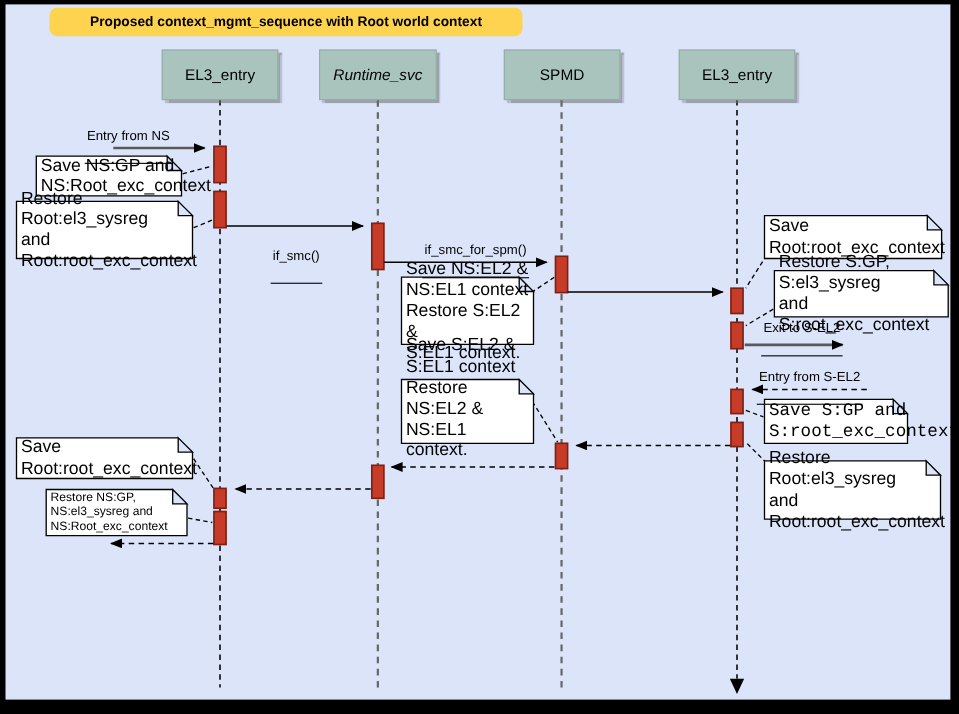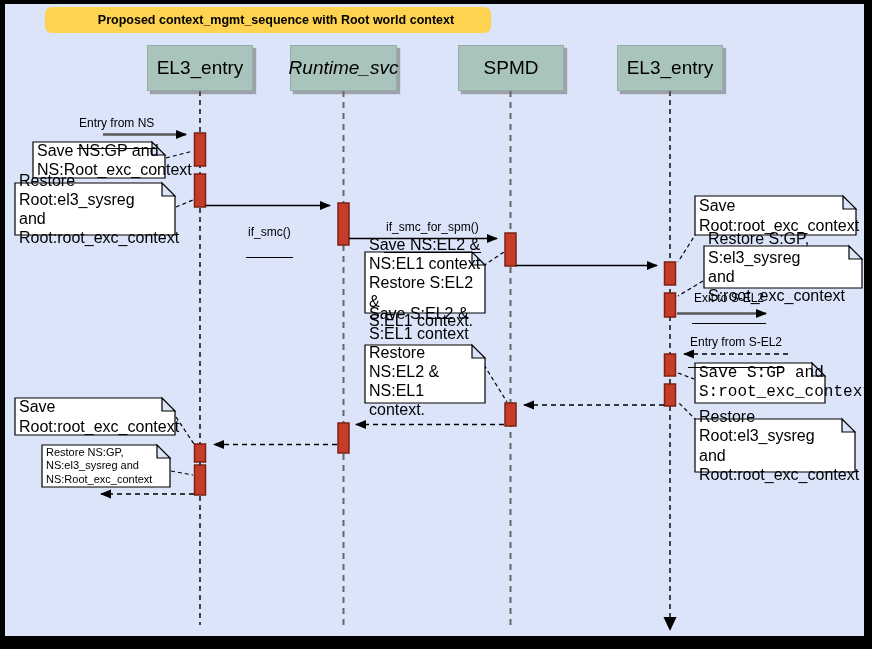--- a/index.html
+++ b/index.html
@@ -2,24 +2,24 @@
 <html><head>
 <meta charset="utf-8">
 <style>
   html,body{margin:0;padding:0;background:#000;}
   #stage{position:relative;width:872px;height:649px;background:#000;overflow:hidden;
          font-family:"Liberation Sans",sans-serif;color:#000;}
   #canvas{position:absolute;left:5px;top:4px;width:859px;height:632px;background:#dbe4f9;}
   #overlay{position:absolute;left:0;top:0;width:872px;height:649px;}
   .abs{position:absolute;}
   .title-banner{left:45px;top:7px;width:430px;height:26px;background:#fdd34f;border-radius:7px;
-     display:flex;align-items:center;justify-content:center;font-weight:bold;font-size:12.5px;padding-left:16px;}
+     display:flex;align-items:center;justify-content:center;font-weight:bold;font-size:12.5px;}
   .actor{top:45px;height:46px;background:#a9c4bc;border:1px solid #93aea8;
      box-shadow:3px 3px 1px rgba(105,105,105,.55);
-     display:flex;align-items:center;justify-content:center;font-size:19px;box-sizing:border-box;}
+     display:flex;align-items:center;justify-content:center;font-size:14px;box-sizing:border-box;}
   .msg-label{font-size:12px;border-bottom:1px solid #000;padding:0 2px 18px 2px;white-space:nowrap;
      line-height:13px;}
   .note-text{font-size:16px;line-height:1.2;white-space:pre-line;display:flex;align-items:center;}
   .note-text.small{font-size:11px;}
   svg{position:absolute;left:0;top:0;}
   .lifeline-thin{stroke:#000;stroke-width:1.4;stroke-dasharray:5 4;fill:none;}
   .lifeline-thick{stroke:#666;stroke-width:2;stroke-dasharray:6 5;fill:none;}
   .activation{fill:#c63c29;stroke:#7e2013;stroke-width:1.5;}
   .msg-solid{stroke:#000;stroke-width:1.4;fill:none;}
   .msg-heavy{stroke:#595959;stroke-width:2.4;fill:none;}

